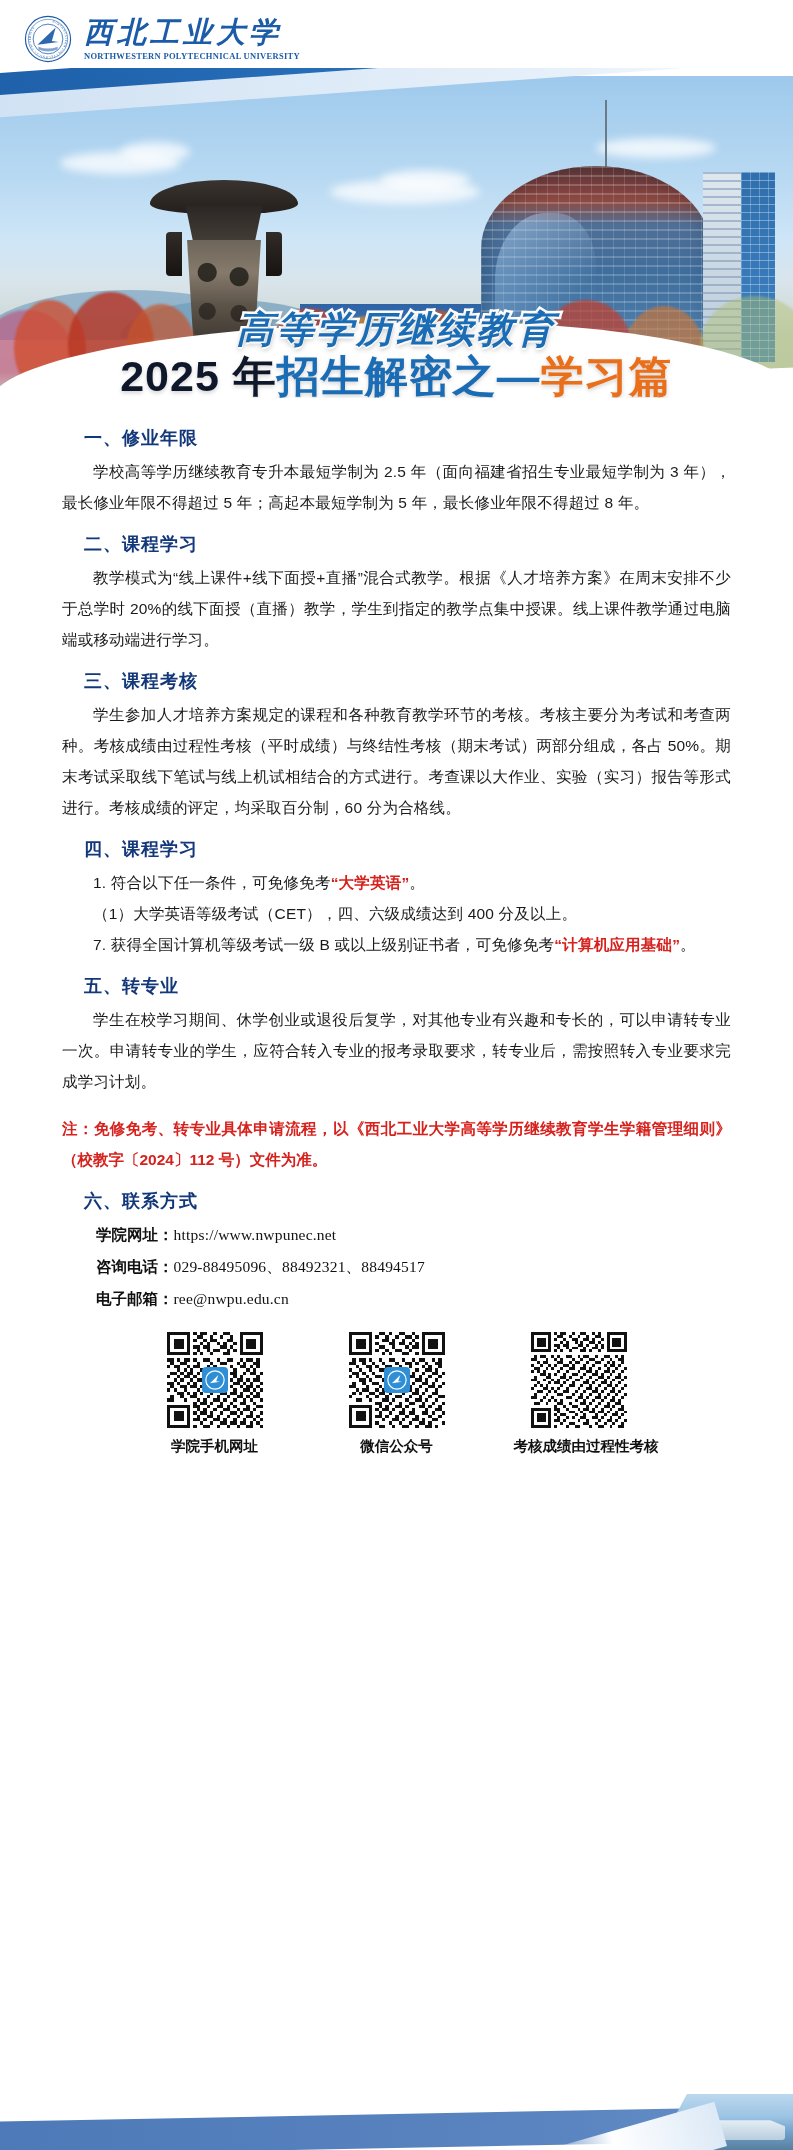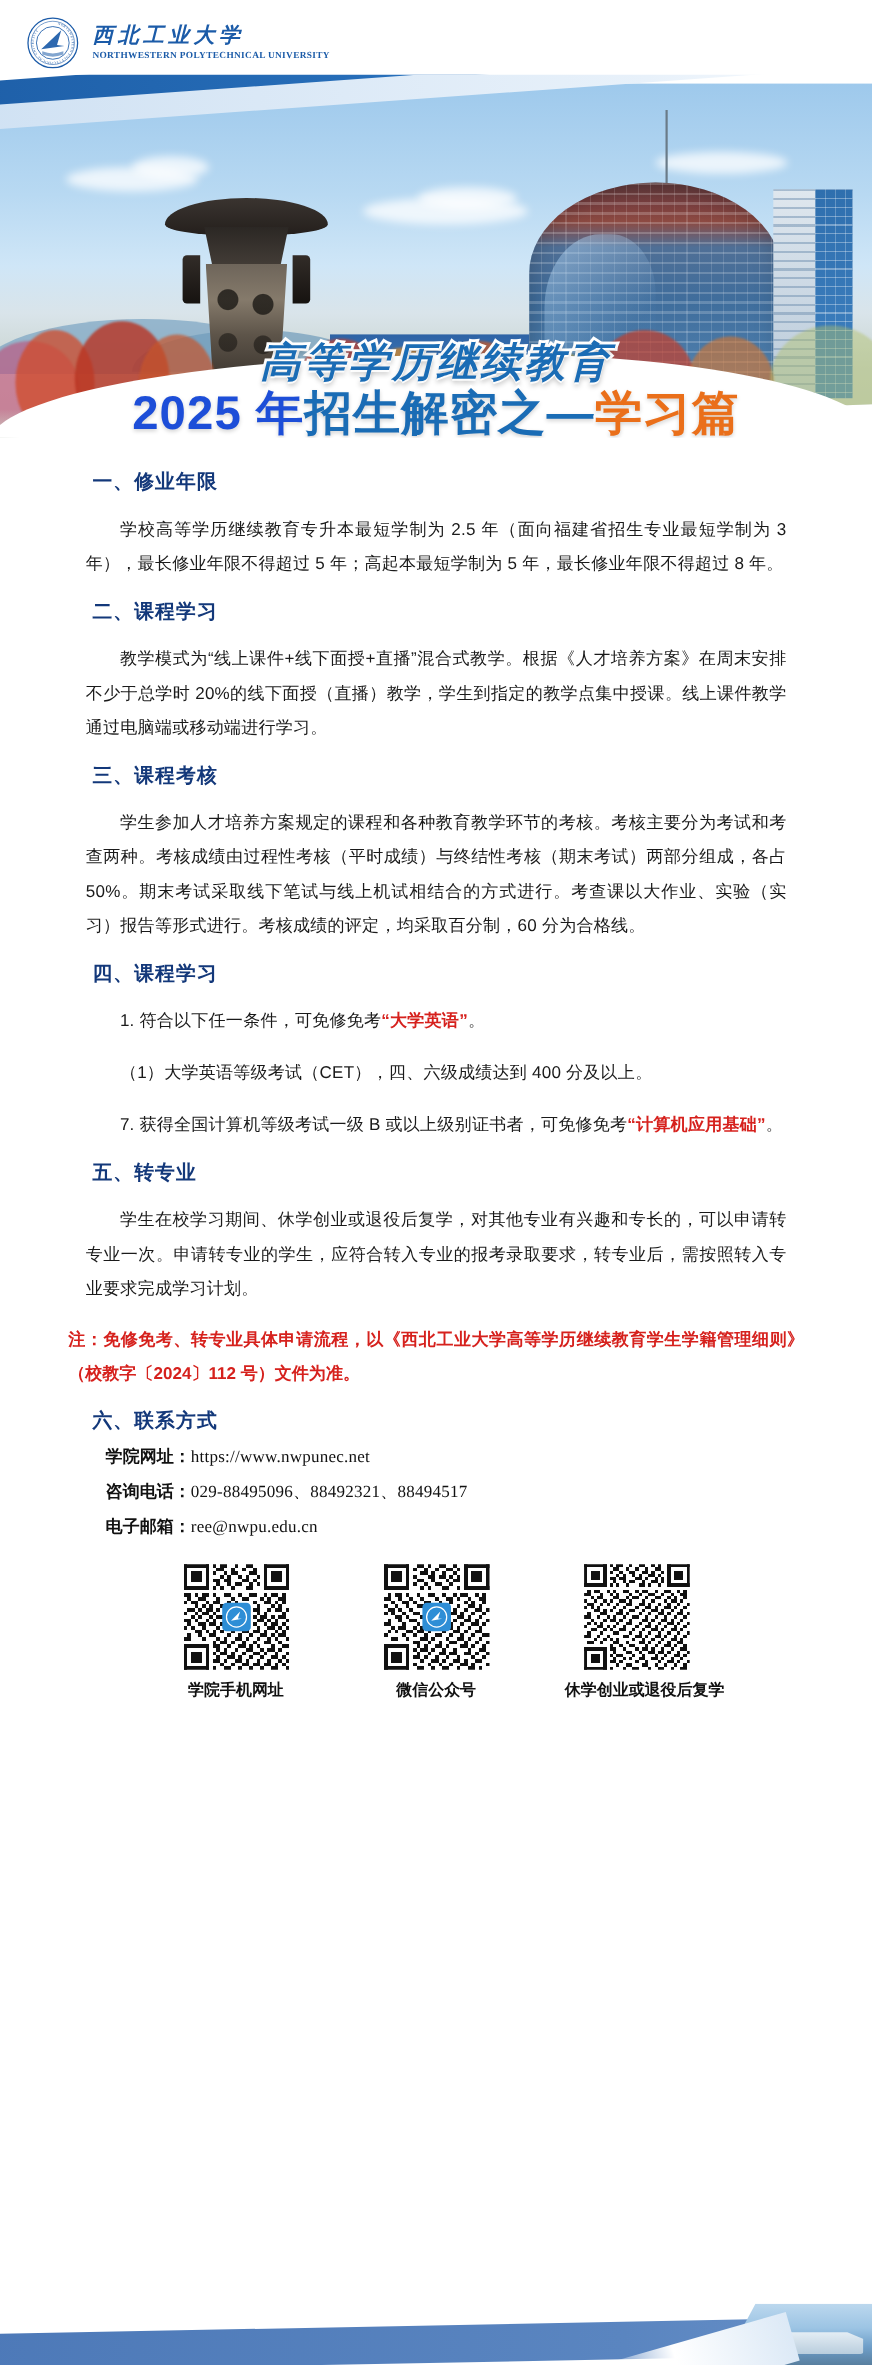--- a/index.html
+++ b/index.html
@@ -17,21 +17,21 @@
     padding: 10px 0 0 24px;
     display: flex;
     align-items: center;
     gap: 12px;
   }
   .logo-seal { width: 48px; height: 48px; position: relative; flex: 0 0 auto; }
   .logo-seal svg { display: block; }
   .logo-text { display: flex; flex-direction: column; justify-content: center; }
   .logo-cn {
     font-family: "Liberation Serif", "DejaVu Serif", serif;
-    font-size: 19px;
+    font-size: 29px;
     font-weight: 700;
     font-style: italic;
     color: #1b5ba8;
     letter-spacing: 4px;
     line-height: 1.05;
     white-space: nowrap;
   }
   .logo-en {
     font-family: "Liberation Serif", "DejaVu Serif", serif;
     font-size: 8.5px;
@@ -235,21 +235,21 @@
     font-size: 43px;
     font-weight: 900;
     letter-spacing: 1px;
     line-height: 1.12;
     margin-top: 4px;
     -webkit-text-stroke: 4px #ffffff;
     paint-order: stroke fill;
     text-shadow: 0 2px 4px rgba(0,0,0,.18);
     white-space: nowrap;
   }
-  .hl-red   { color:#1d4ed8; }
+  .hl-red   { color:#0f172a; }
   .hl-blue  { color:#1a6cb5; }
   .hl-orange{ color:#ea6f1a;margin-top:44px; }
 
   
   .sheet-curve {
     position:absolute; left:-10px; bottom:-10px; width:813px; height:86px;
     background:#ffffff;
     border-radius: 60% 46% 0 0 / 100% 100% 0 0;
     z-index: 10;
   }
@@ -268,21 +268,21 @@
     letter-spacing: 1px;
     margin: 14px 0 6px 22px;
   }
   p.body {
     font-size: 15.5px;
     line-height: 2.0;
     color: #1a1a1a;
     text-align: justify;
     text-indent: 2em;
     letter-spacing: .2px;
-    margin: 16px;
+    margin: 0;
   }
   p.body.sub { text-indent: 2em; }
   .em-red { color:#d6211d; font-weight:700; }
   p.note {
     font-size: 15.5px;
     line-height: 2.0;
     color: #d6211d;
     font-weight: 700;
     text-align: justify;
     text-indent: 0;
@@ -1258,21 +1258,21 @@
             <rect x="8" y="32" width="1" height="1"></rect>
               <rect x="12" y="32" width="1" height="1"></rect>
               <rect x="15" y="32" width="2" height="1"></rect>
               <rect x="20" y="32" width="1" height="1"></rect>
               <rect x="23" y="32" width="2" height="1"></rect>
               <rect x="27" y="32" width="1" height="1"></rect>
               <rect x="30" y="32" width="2" height="1"></rect>
           </g>
         </svg>
       </div>
-      <div class="qr-caption">休学创业或退役后复学</div>
+      <div class="qr-caption">考核成绩由过程性考核</div>
     </div>
 
   </div>
 </div>
 
 <div class="footer">
   <div class="footer-bar"></div>
   <div class="footer-photo">
     <div class="footer-photo-inner"></div>
     <div class="footer-photo-bldg"></div>

